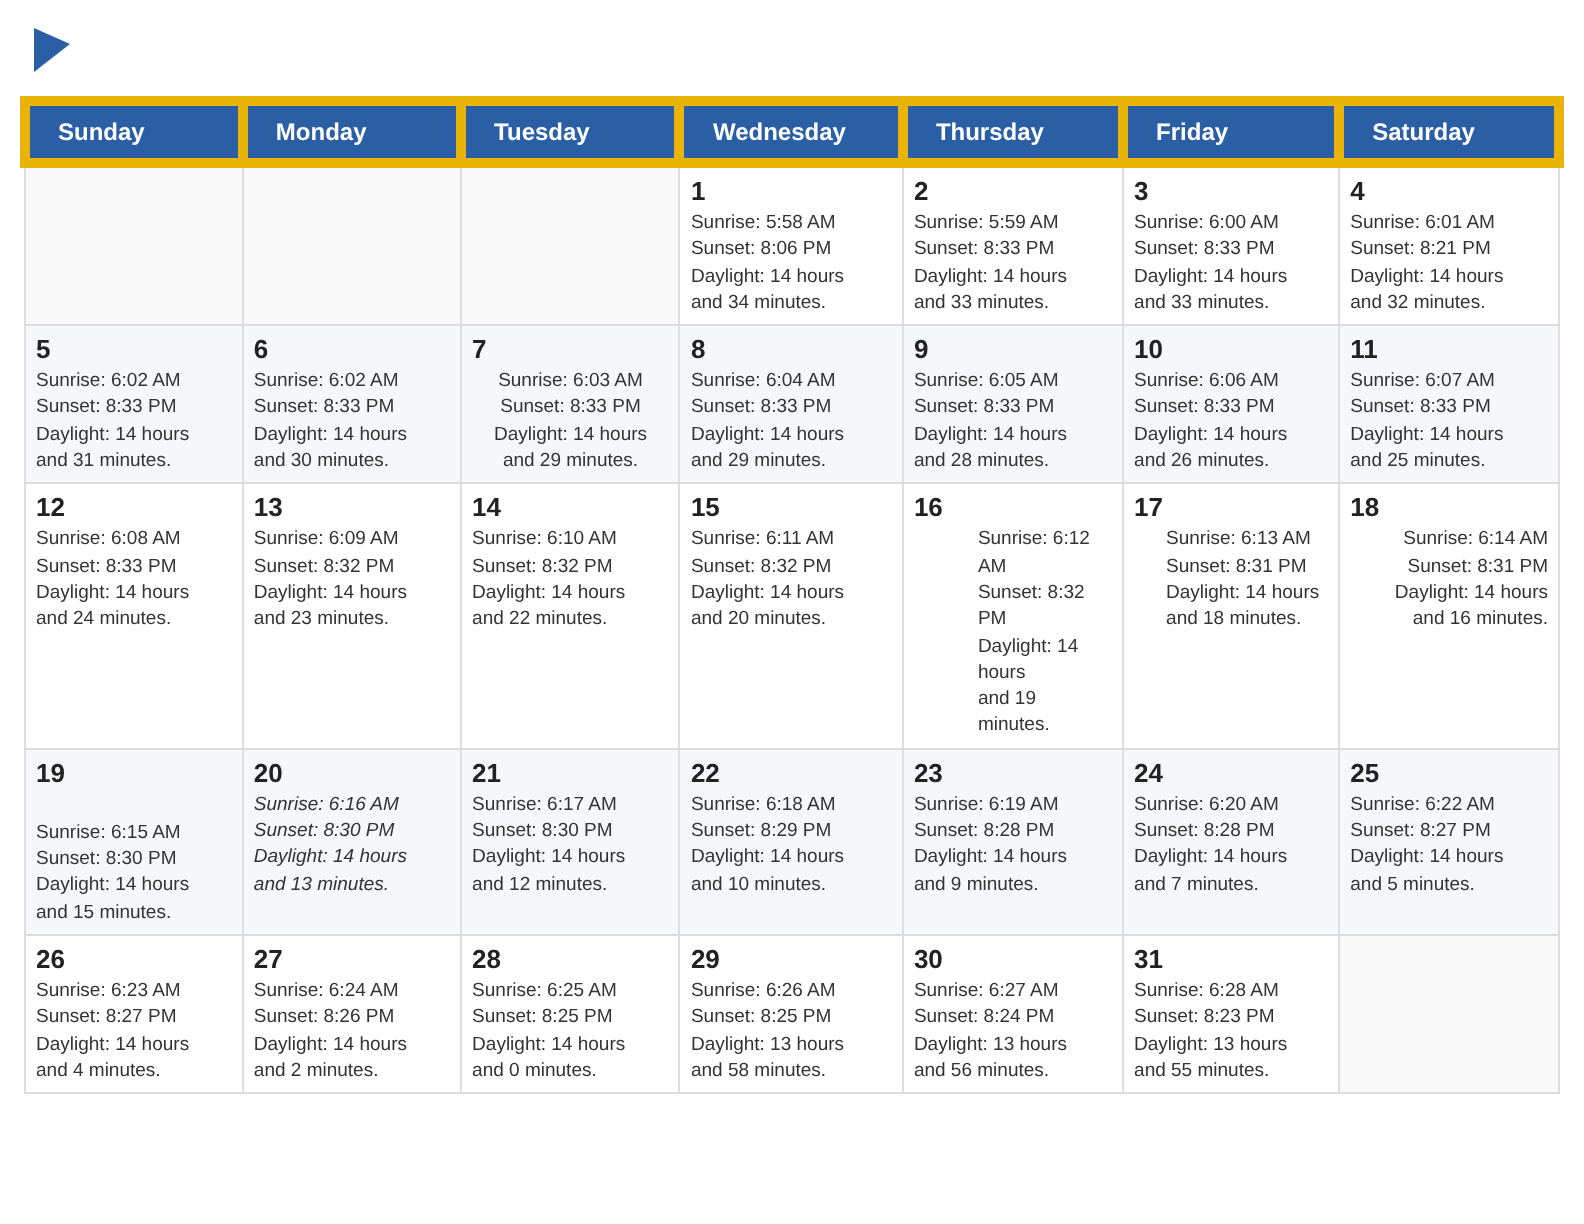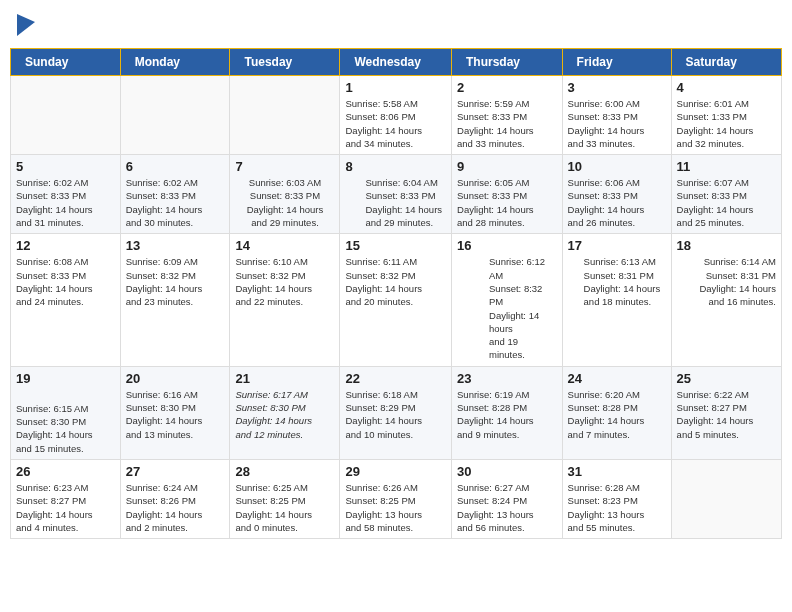--- a/index.html
+++ b/index.html
@@ -65,21 +65,21 @@
       border-collapse: collapse;
       border: 1px solid #ccc;
     }
     .calendar th {
       background-color: #2a5fa5;
       color: #fff;
       font-size: 12px;
       font-weight: bold;
       padding: 6px 14px;
       text-align: left;
-      border: 1px solid #eab308;
+      border: 5px solid #eab308;
     }
     .calendar td {
       vertical-align: top;
       padding: 4px 5px;
       font-size: 10px;
       color: #333;
       border: 1px solid #ddd;
       width: 113px;
       min-height: 80px;
       background: #fff;
@@ -160,21 +160,21 @@
         <td>
           <div class="day-number">3</div>
           <div class="day-info" style="white-space: pre-line;">Sunrise: 6:00 AM
 Sunset: 8:33 PM
 Daylight: 14 hours
 and 33 minutes.</div>
         </td>
         <td>
           <div class="day-number">4</div>
           <div class="day-info" style="white-space: pre-line;">Sunrise: 6:01 AM
-Sunset: 1:33 PM
+Sunset: 8:21 PM
 Daylight: 14 hours
 and 32 minutes.</div>
         </td>
       </tr>
       <tr>
         <td>
           <div class="day-number">5</div>
           <div class="day-info" style="white-space: pre-line;">Sunrise: 6:02 AM
 Sunset: 8:33 PM
 Daylight: 14 hours
@@ -189,21 +189,21 @@
         </td>
         <td>
           <div class="day-number">7</div>
           <div class="day-info" style="white-space: pre-line; text-align: center;">Sunrise: 6:03 AM
 Sunset: 8:33 PM
 Daylight: 14 hours
 and 29 minutes.</div>
         </td>
         <td>
           <div class="day-number">8</div>
-          <div class="day-info" style="white-space: pre-line; margin-left: 20px;">Sunrise: 6:04 AM
+          <div class="day-info" style="white-space: pre-line;">Sunrise: 6:04 AM
 Sunset: 8:33 PM
 Daylight: 14 hours
 and 29 minutes.</div>
         </td>
         <td>
           <div class="day-number">9</div>
           <div class="day-info" style="white-space: pre-line;">Sunrise: 6:05 AM
 Sunset: 8:33 PM
 Daylight: 14 hours
 and 28 minutes.</div>
@@ -277,28 +277,28 @@
       <tr>
         <td>
           <div class="day-number">19</div>
           <div class="day-info" style="white-space: pre-line; margin-top: 16px;">Sunrise: 6:15 AM
 Sunset: 8:30 PM
 Daylight: 14 hours
 and 15 minutes.</div>
         </td>
         <td>
           <div class="day-number">20</div>
-          <div class="day-info" style="white-space: pre-line;">Sunrise: 6:16 AM
+          <div class="day-info" style="white-space: pre-line; font-style: italic;">Sunrise: 6:16 AM
 Sunset: 8:30 PM
 Daylight: 14 hours
 and 13 minutes.</div>
         </td>
         <td>
           <div class="day-number">21</div>
-          <div class="day-info" style="white-space: pre-line; font-style: italic;">Sunrise: 6:17 AM
+          <div class="day-info" style="white-space: pre-line;">Sunrise: 6:17 AM
 Sunset: 8:30 PM
 Daylight: 14 hours
 and 12 minutes.</div>
         </td>
         <td>
           <div class="day-number">22</div>
           <div class="day-info" style="white-space: pre-line;">Sunrise: 6:18 AM
 Sunset: 8:29 PM
 Daylight: 14 hours
 and 10 minutes.</div>

